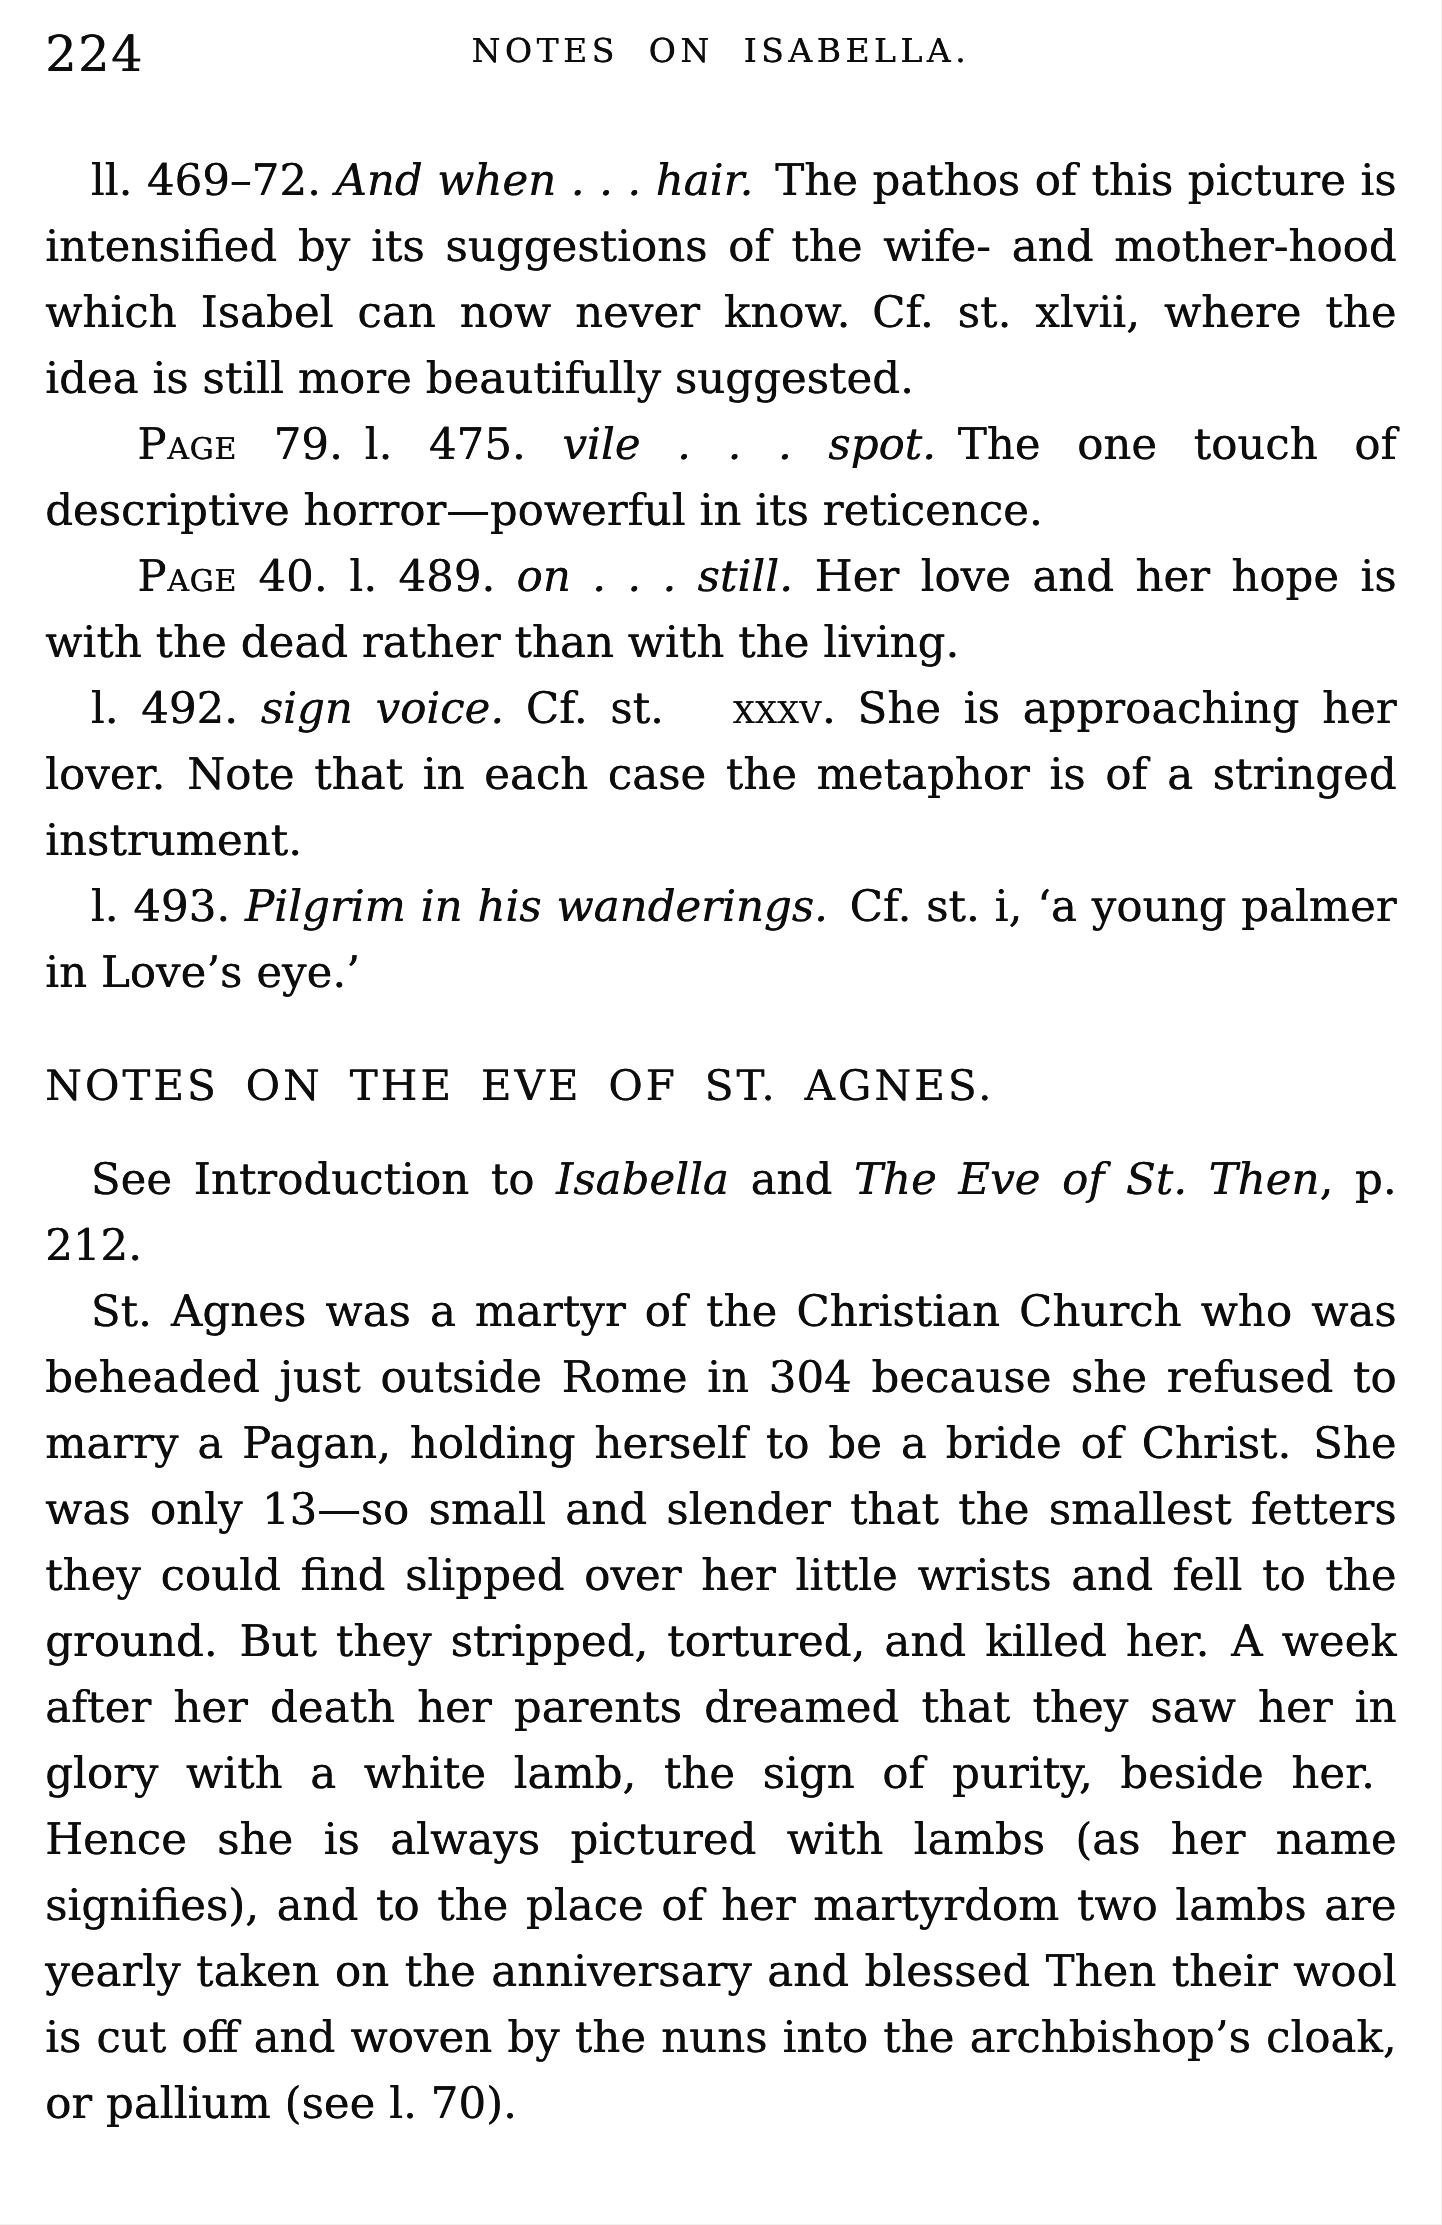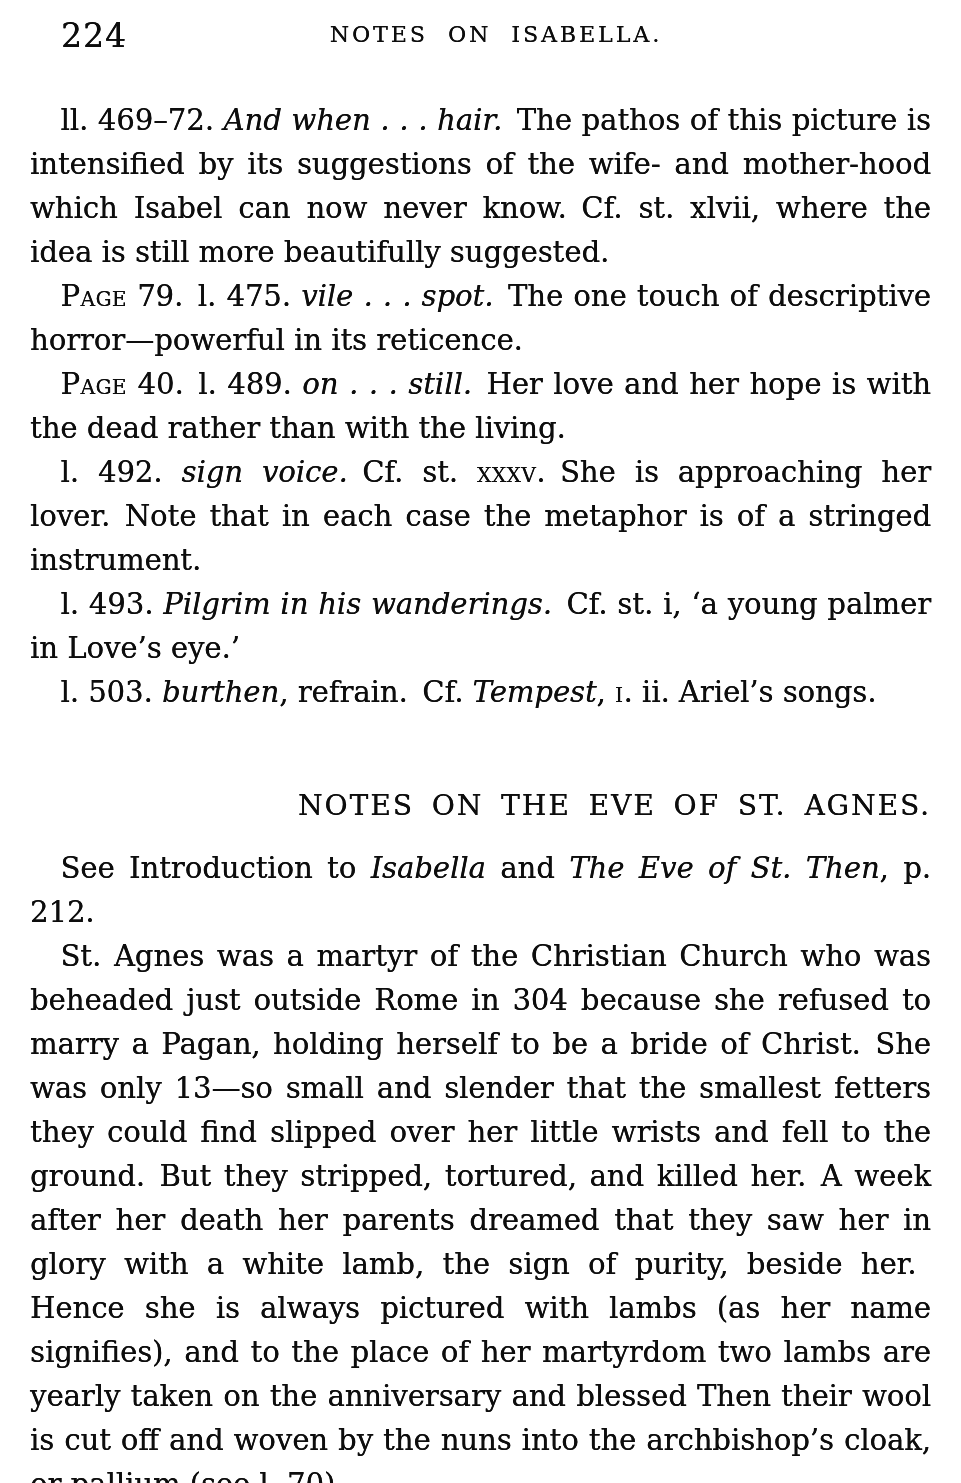--- a/index.html
+++ b/index.html
@@ -18,21 +18,20 @@
     font-family: "DejaVu Serif", "Liberation Serif", serif;
     color: #0d0d0d;
     overflow: hidden;
     
     text-shadow: 0.25px 0 0 currentColor;
   }
   .running-header {
     position: relative;
     height: 52px;
     margin-bottom: 30px;
-    margin-left: 31px;
   }
   .page-number {
     position: absolute;
     left: 0;
     top: 0;
     font-size: 33px;
     letter-spacing: 1px;
   }
   .running-head {
     position: absolute;
@@ -47,31 +46,31 @@
   .text-block {
     font-size: 29px;
     line-height: 44px;
     text-align: justify;
   }
   .para {
     margin: 0;
     text-indent: 1.05em;
   }
   .section-heading {
-    margin: 70px 0 18px 0;
+    margin: 32px 0 18px 0;
     font-size: 28px;
     font-weight: normal;
-    text-align: right;
+    text-align: left;
     text-indent: 0;
     letter-spacing: 2px;
     word-spacing: 7px;
     white-space: nowrap;
   }
   .it { font-style: italic; }
-  .sc { font-variant: small-caps; letter-spacing: 0.5px; }
+  .sc { font-variant: small-caps; letter-spacing: 0.5px; margin-left: 31px; }
 </style>
 </head>
 <body>
 
 <div class="page">
 
   <header class="running-header">
     <span class="page-number">224</span>
     <span class="running-head">NOTES ON ISABELLA.</span>
   </header>
@@ -81,21 +80,20 @@
     <p class="para"><span>ll. 469–72. </span><span class="it">And when . . . hair.</span><span> The pathos of this picture is intensified by its suggestions of the wife- and mother-hood which Isabel can now never know. Cf. st. xlvii, where the idea is still more beautifully suggested.</span></p>
 
     <p class="para"><span class="sc">Page</span><span> 79. l. 475. </span><span class="it">vile . . . spot.</span><span> The one touch of descriptive horror—powerful in its reticence.</span></p>
 
     <p class="para"><span class="sc">Page</span><span> 40. l. 489. </span><span class="it">on . . . still.</span><span> Her love and her hope is with the dead rather than with the living.</span></p>
 
     <p class="para"><span>l. 492. </span><span class="it">sign voice.</span><span> Cf. st. </span><span class="sc">xxxv</span><span>. She is approaching her lover. Note that in each case the metaphor is of a stringed instrument.</span></p>
 
     <p class="para"><span>l. 493. </span><span class="it">Pilgrim in his wanderings.</span><span> Cf. st. i, ‘a young palmer in Love’s eye.’</span></p>
 
-    <p class="para"><span>l. 503. </span><span class="it">burthen</span><span>, refrain. Cf. </span><span class="it">Tempest</span><span>, </span><span class="sc">i</span><span>. ii. Ariel’s songs.</span></p>
 
     <h2 class="section-heading">NOTES ON THE EVE OF ST. AGNES.</h2>
 
     <p class="para"><span>See Introduction to </span><span class="it">Isabella</span><span> and </span><span class="it">The Eve of St. Then</span><span>, p. 212.</span></p>
 
     <p class="para"><span>St. Agnes was a martyr of the Christian Church who was beheaded just outside Rome in 304 because she refused to marry a Pagan, holding herself to be a bride of Christ. She was only 13—so small and slender that the smallest fetters they could find slipped over her little wrists and fell to the ground. But they stripped, tortured, and killed her. A week after her death her parents dreamed that they saw her in glory with a white lamb, the sign of purity, beside her. Hence she is always pictured with lambs (as her name signifies), and to the place of her martyrdom two lambs are yearly taken on the anniversary and blessed Then their wool is cut off and woven by the nuns into the archbishop’s cloak, or pallium (see l. 70).</span></p>
 
   </main>
 </div>
 

